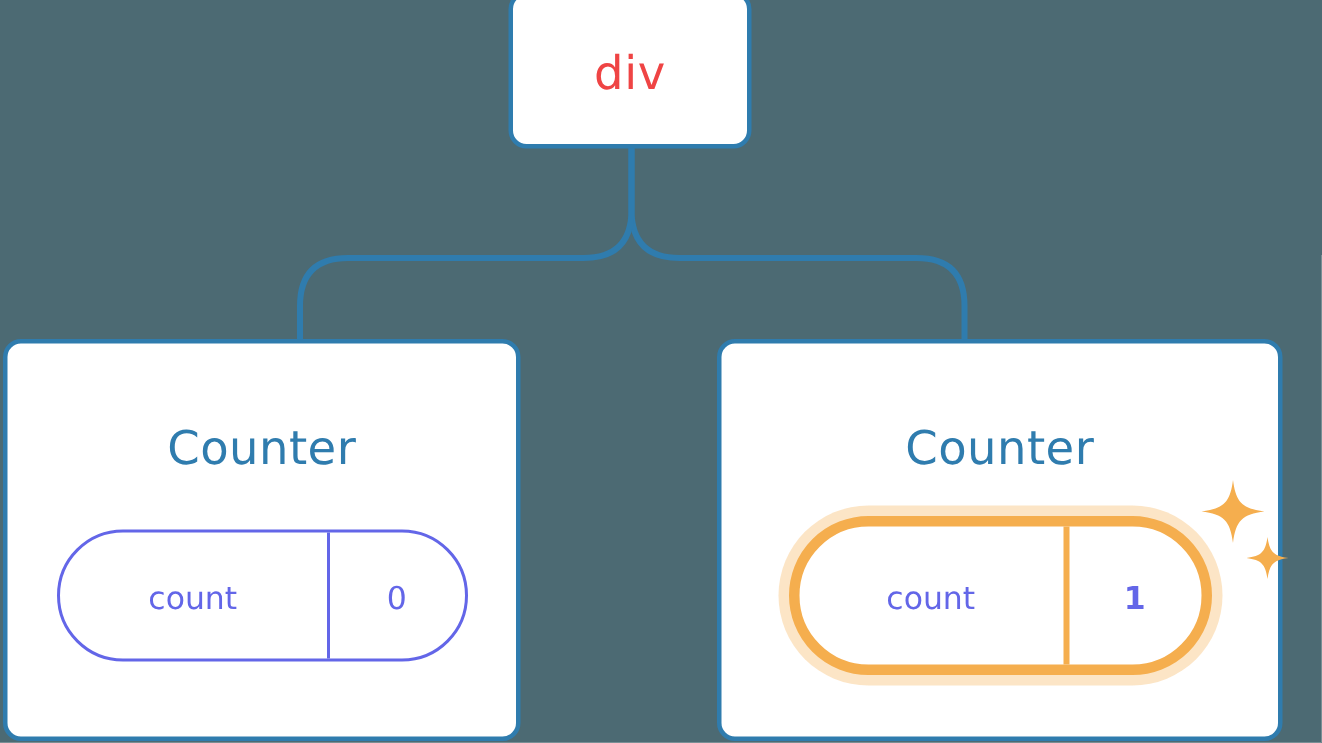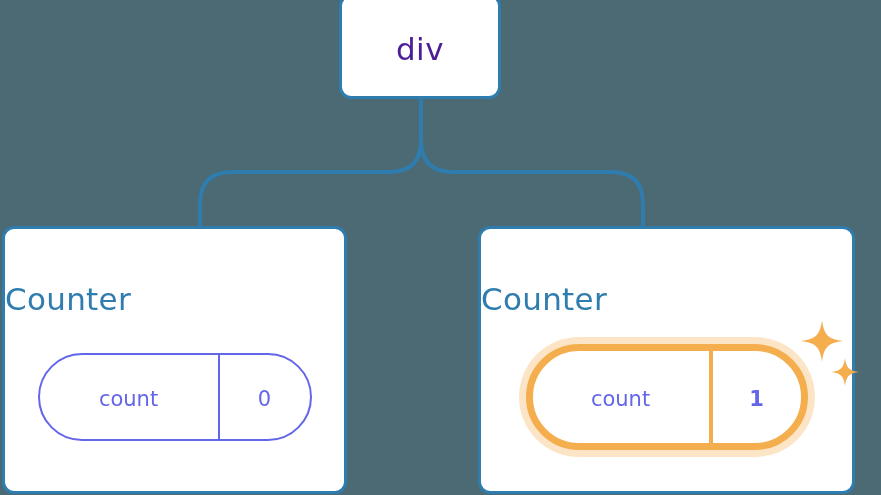--- a/index.html
+++ b/index.html
@@ -39,21 +39,21 @@
     box-sizing: border-box;
     background: #ffffff;
     border: 3px solid #2f7cae;
     border-radius: 12px;
     display: flex;
     align-items: center;
     justify-content: center;
   }
   .node-root .node-label {
     font-size: 31px;
-    color: #4c1d95;
+    color: #ef4444;
     letter-spacing: 0.5px;
     padding-top: 4px;
   }
 
   
   .card {
     position: absolute;
     box-sizing: border-box;
     background: #ffffff;
     border: 3px solid #2f7cae;
@@ -69,20 +69,21 @@
     left: 478px;
     top: 226px;
     width: 377px;
     height: 268px;
   }
   .card-title {
     position: absolute;
     top: 52px;
     left: 0;
     right: 0;
+    text-align: center;
     font-size: 31px;
     color: #2f7cae;
     letter-spacing: 0.3px;
   }
 
   
   .pill-wrap {
     position: absolute;
     top: 124px;
     left: 0;

